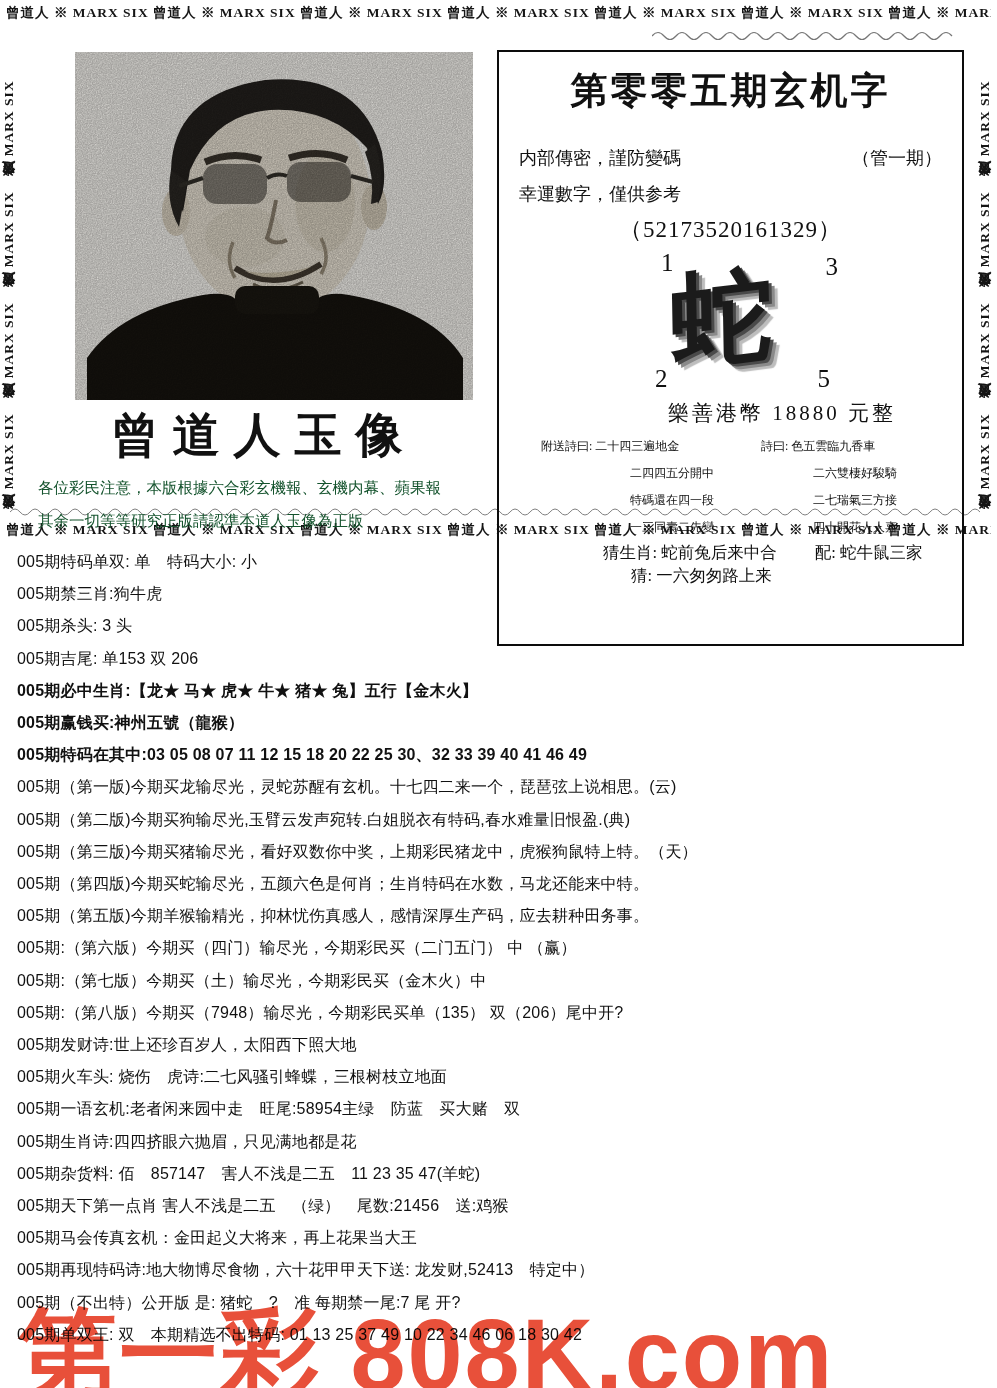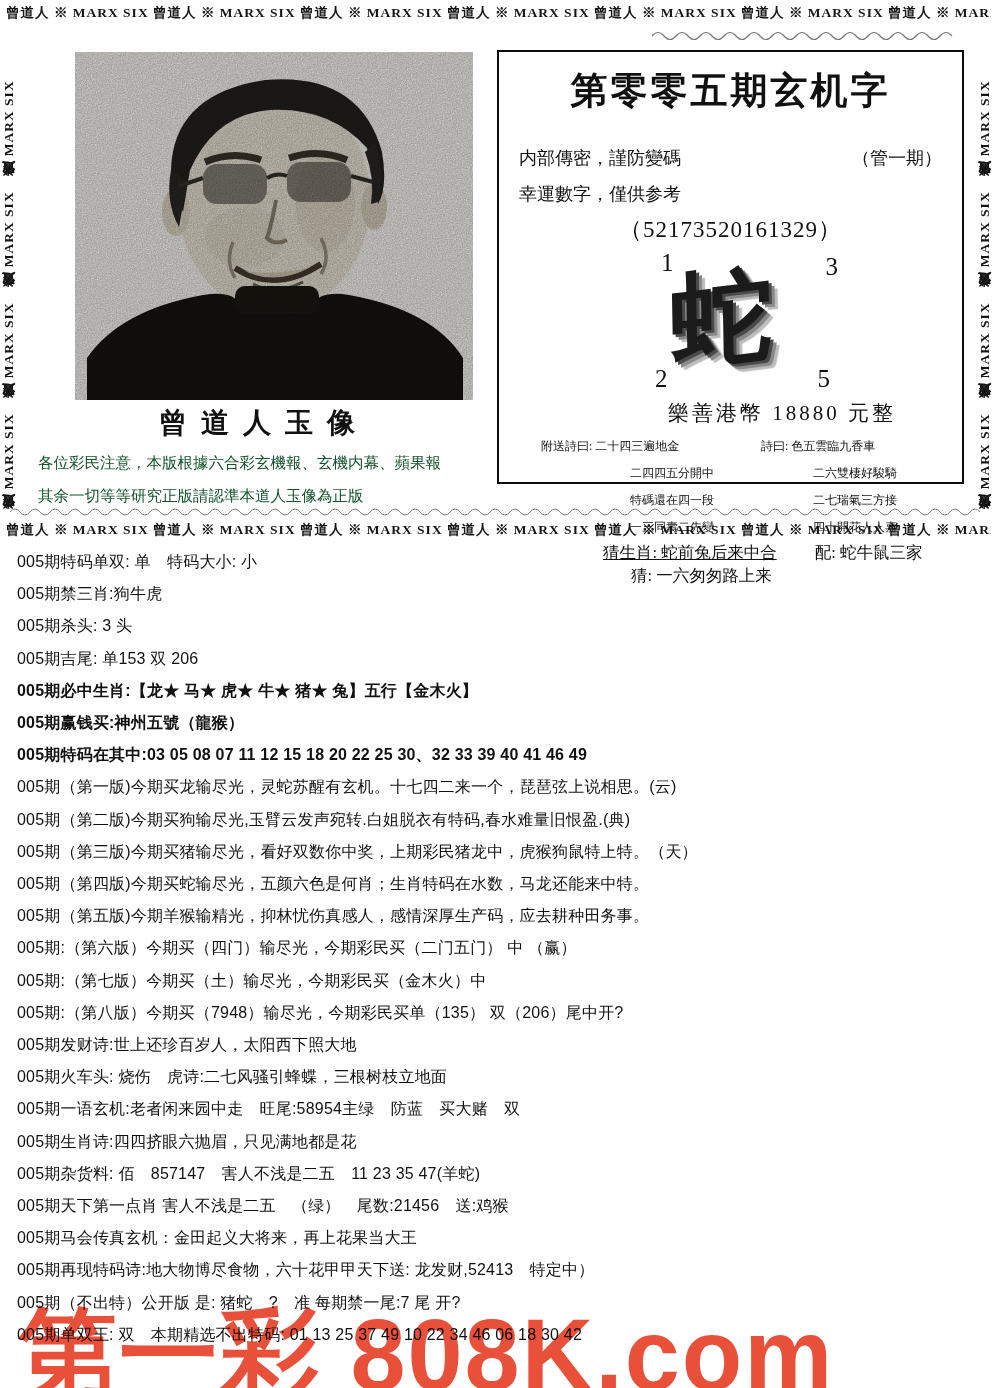--- a/index.html
+++ b/index.html
@@ -30,34 +30,34 @@
   .scribble { position:absolute; opacity:.75; }
   .scribble.top { top:28px; right:35px; }
   .scribble.mid { top:505px; left:10px; }
 
   
   .photo-section { position:absolute; left:38px; top:52px; width:452px; }
   .photo-canvas  { width:398px; height:348px; margin-left:37px; display:block; }
   .photo-caption {
     margin-top:4px; text-align:center;
     font-family:"Liberation Serif", serif;
-    font-size:28px; font-weight:bold; letter-spacing:14px;
+    font-size:47px; font-weight:bold; letter-spacing:14px;
     white-space:nowrap;
   }
   .photo-notice {
     margin-top:8px;
     font-family:"Liberation Serif", serif;
     font-size:15.5px; line-height:25px;
     white-space:nowrap; color:#14532d;
   }
 
   
   .mystery-box {
     position:absolute; left:497px; top:50px;
-    width:467px; height:434px;
+    width:467px; height:596px;
     border:2.5px solid #0c0c0c;
     padding:6px 14px 4px 14px;
     font-family:"Liberation Serif", serif;
   }
   .mb-title { text-align:center; margin-top:8px;
     font-family:"Liberation Sans", sans-serif;
     font-size:37px; font-weight:900; letter-spacing:3px; white-space:nowrap; }
   .mb-sub-row { display:flex; justify-content:space-between;
     margin-top:30px; padding:0 6px; font-size:18px; white-space:nowrap; }
   .mb-sub2 { margin-top:12px; padding:0 6px; font-size:18px; }
@@ -78,21 +78,21 @@
   .snake-num.n5 { right:118px; bottom:0px; }
   .mb-price { text-align:right; padding-right:52px; margin-top:6px;
     font-size:21px; letter-spacing:3px; white-space:nowrap; }
   .mb-poems { display:flex; margin-top:6px; font-size:12px; line-height:27px; }
   .mb-poems .col-l { width:57%; padding-left:28px; }
   .mb-poems .col-r { width:43%; }
   .mb-poems .verse { padding-left:89px; white-space:nowrap; }
   .mb-poems .col-r .verse { padding-left:52px; }
   .mb-poems .lead { white-space:nowrap; }
   .mb-guess-row { display:flex; margin-top:1px; font-size:16.5px; }
-  .mb-guess-row .g1 { padding-left:90px; white-space:nowrap;text-decoration:underline; }
+  .mb-guess-row .g1 { padding-left:90px; white-space:nowrap; }
   .mb-guess-row .g2 { padding-left:38px; white-space:nowrap; }
   .mb-guess2 { padding-left:118px; font-size:16.5px; margin-top:1px; white-space:nowrap; }
 
   
   .body-lines {
     position:absolute; top:546px; left:17px; width:977px;
     font-size:16px; line-height:32.2px;
     white-space:nowrap; letter-spacing:0.2px;
   }
   .body-lines .bl:nth-child(5),

